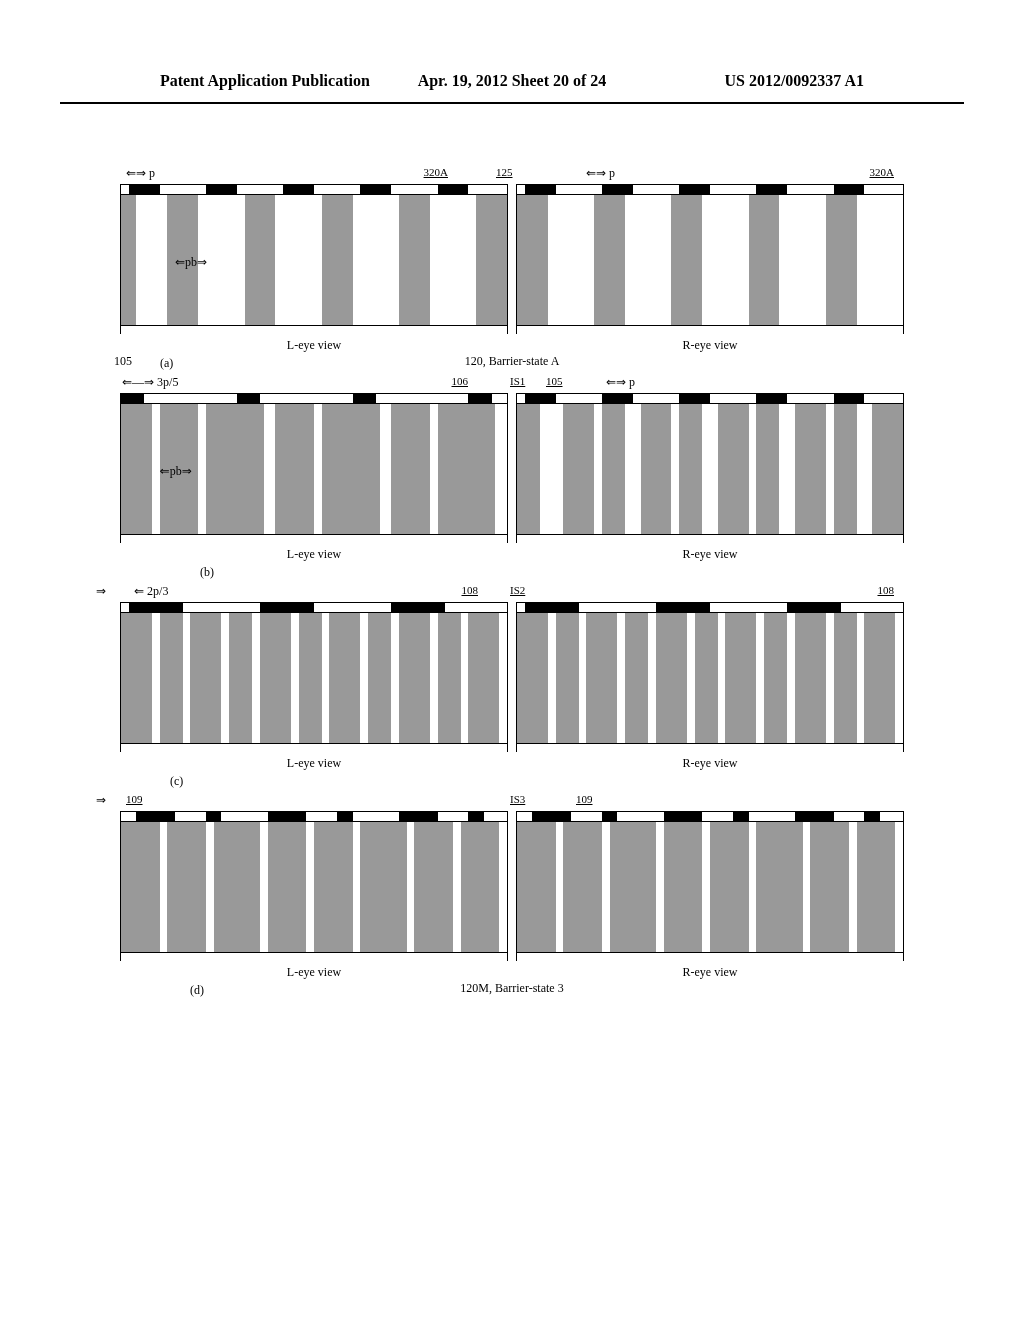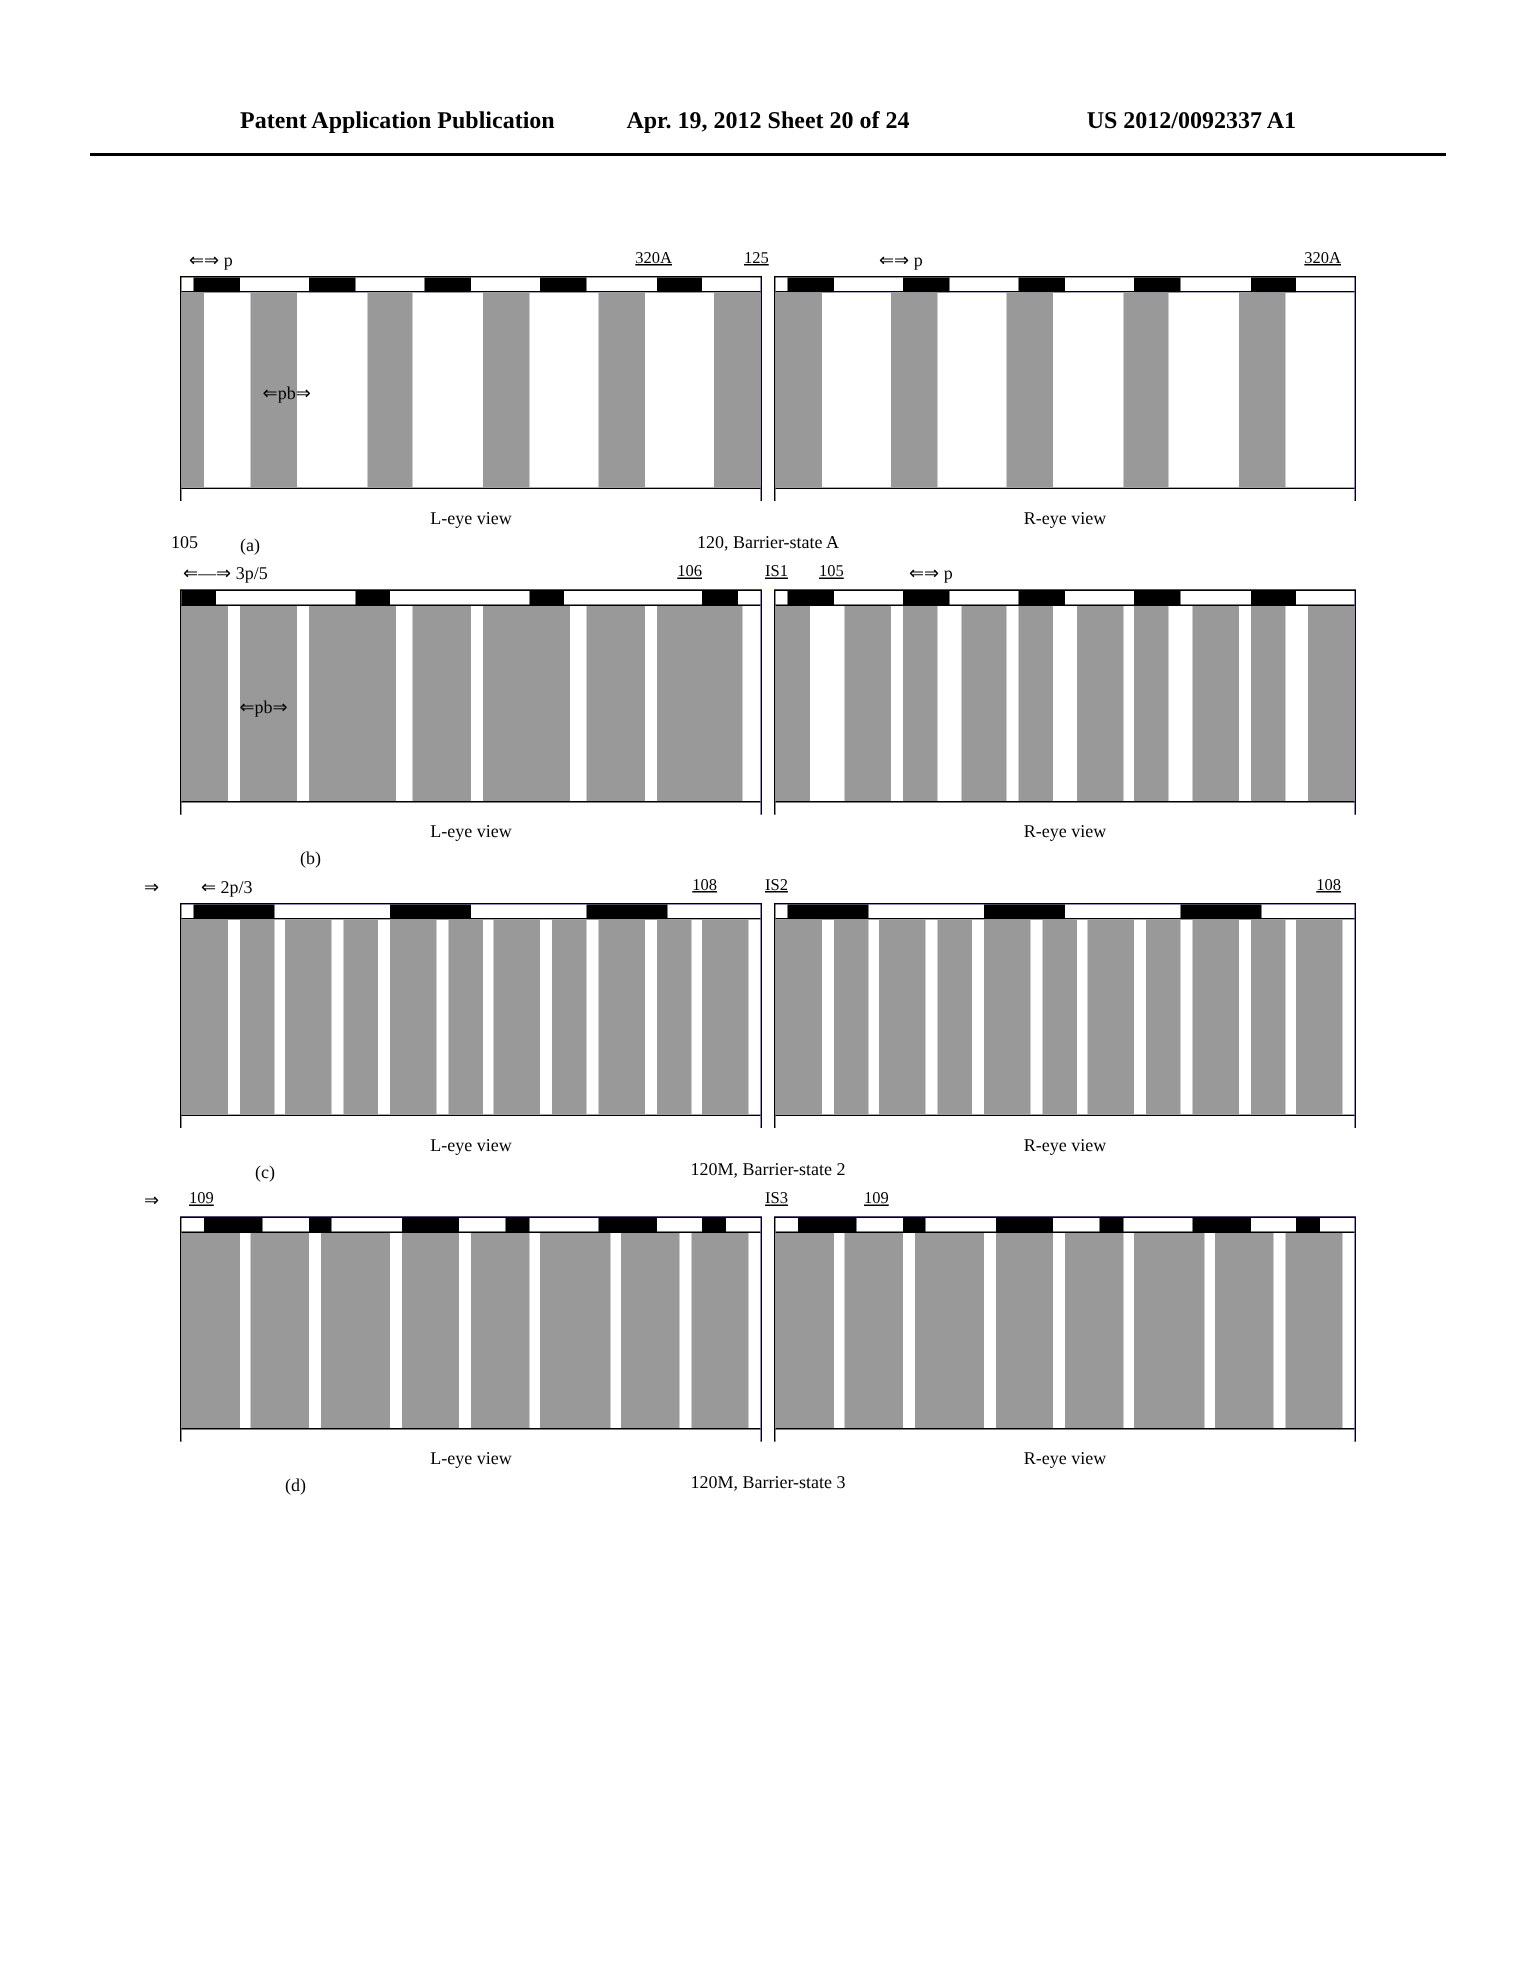--- a/index.html
+++ b/index.html
@@ -43,21 +43,21 @@
       position: relative;
     }
     .panel {
       flex: 1;
       position: relative;
     }
     .barrier-diagram {
       position: relative;
       height: 150px;
       border: 1px solid black;
-      background: #6d28d9;
+      background: #15803d;
       overflow: visible;
     }
     .barrier-top {
       height: 10px;
       background: white;
       border-bottom: 1px solid black;
       position: relative;
     }
     .black-seg {
       position: absolute;
@@ -288,21 +288,20 @@
           <div class="gray-bar" style="left:54%;width:8%"></div>
           <div class="gray-bar" style="left:64%;width:6%"></div>
           <div class="gray-bar" style="left:72%;width:8%"></div>
           <div class="gray-bar" style="left:82%;width:6%"></div>
           <div class="gray-bar" style="left:90%;width:8%"></div>
         </div>
         <div class="barrier-bottom"></div>
       </div>
       <div class="panel-caption">R-eye view</div>
     </div>
-    <div class="center-caption" style="position:absolute;bottom:-16px;left:0;right:0;text-align:center">120M, Barrier-state 2</div>
   </div>
 
   <div style="height:30px"></div>
 
   <div class="panel-row">
     <div class="panel">
       <div class="arrow-label" style="top:-18px; left:-24px;">⇒</div>
       <div class="leader" style="top:-18px; left:6px;">109</div>
       <div class="arrow-label" style="top:-18px; left:40px;margin-top:44px;">⇐ <span>4p/3</span></div>
       <div class="barrier-diagram">

